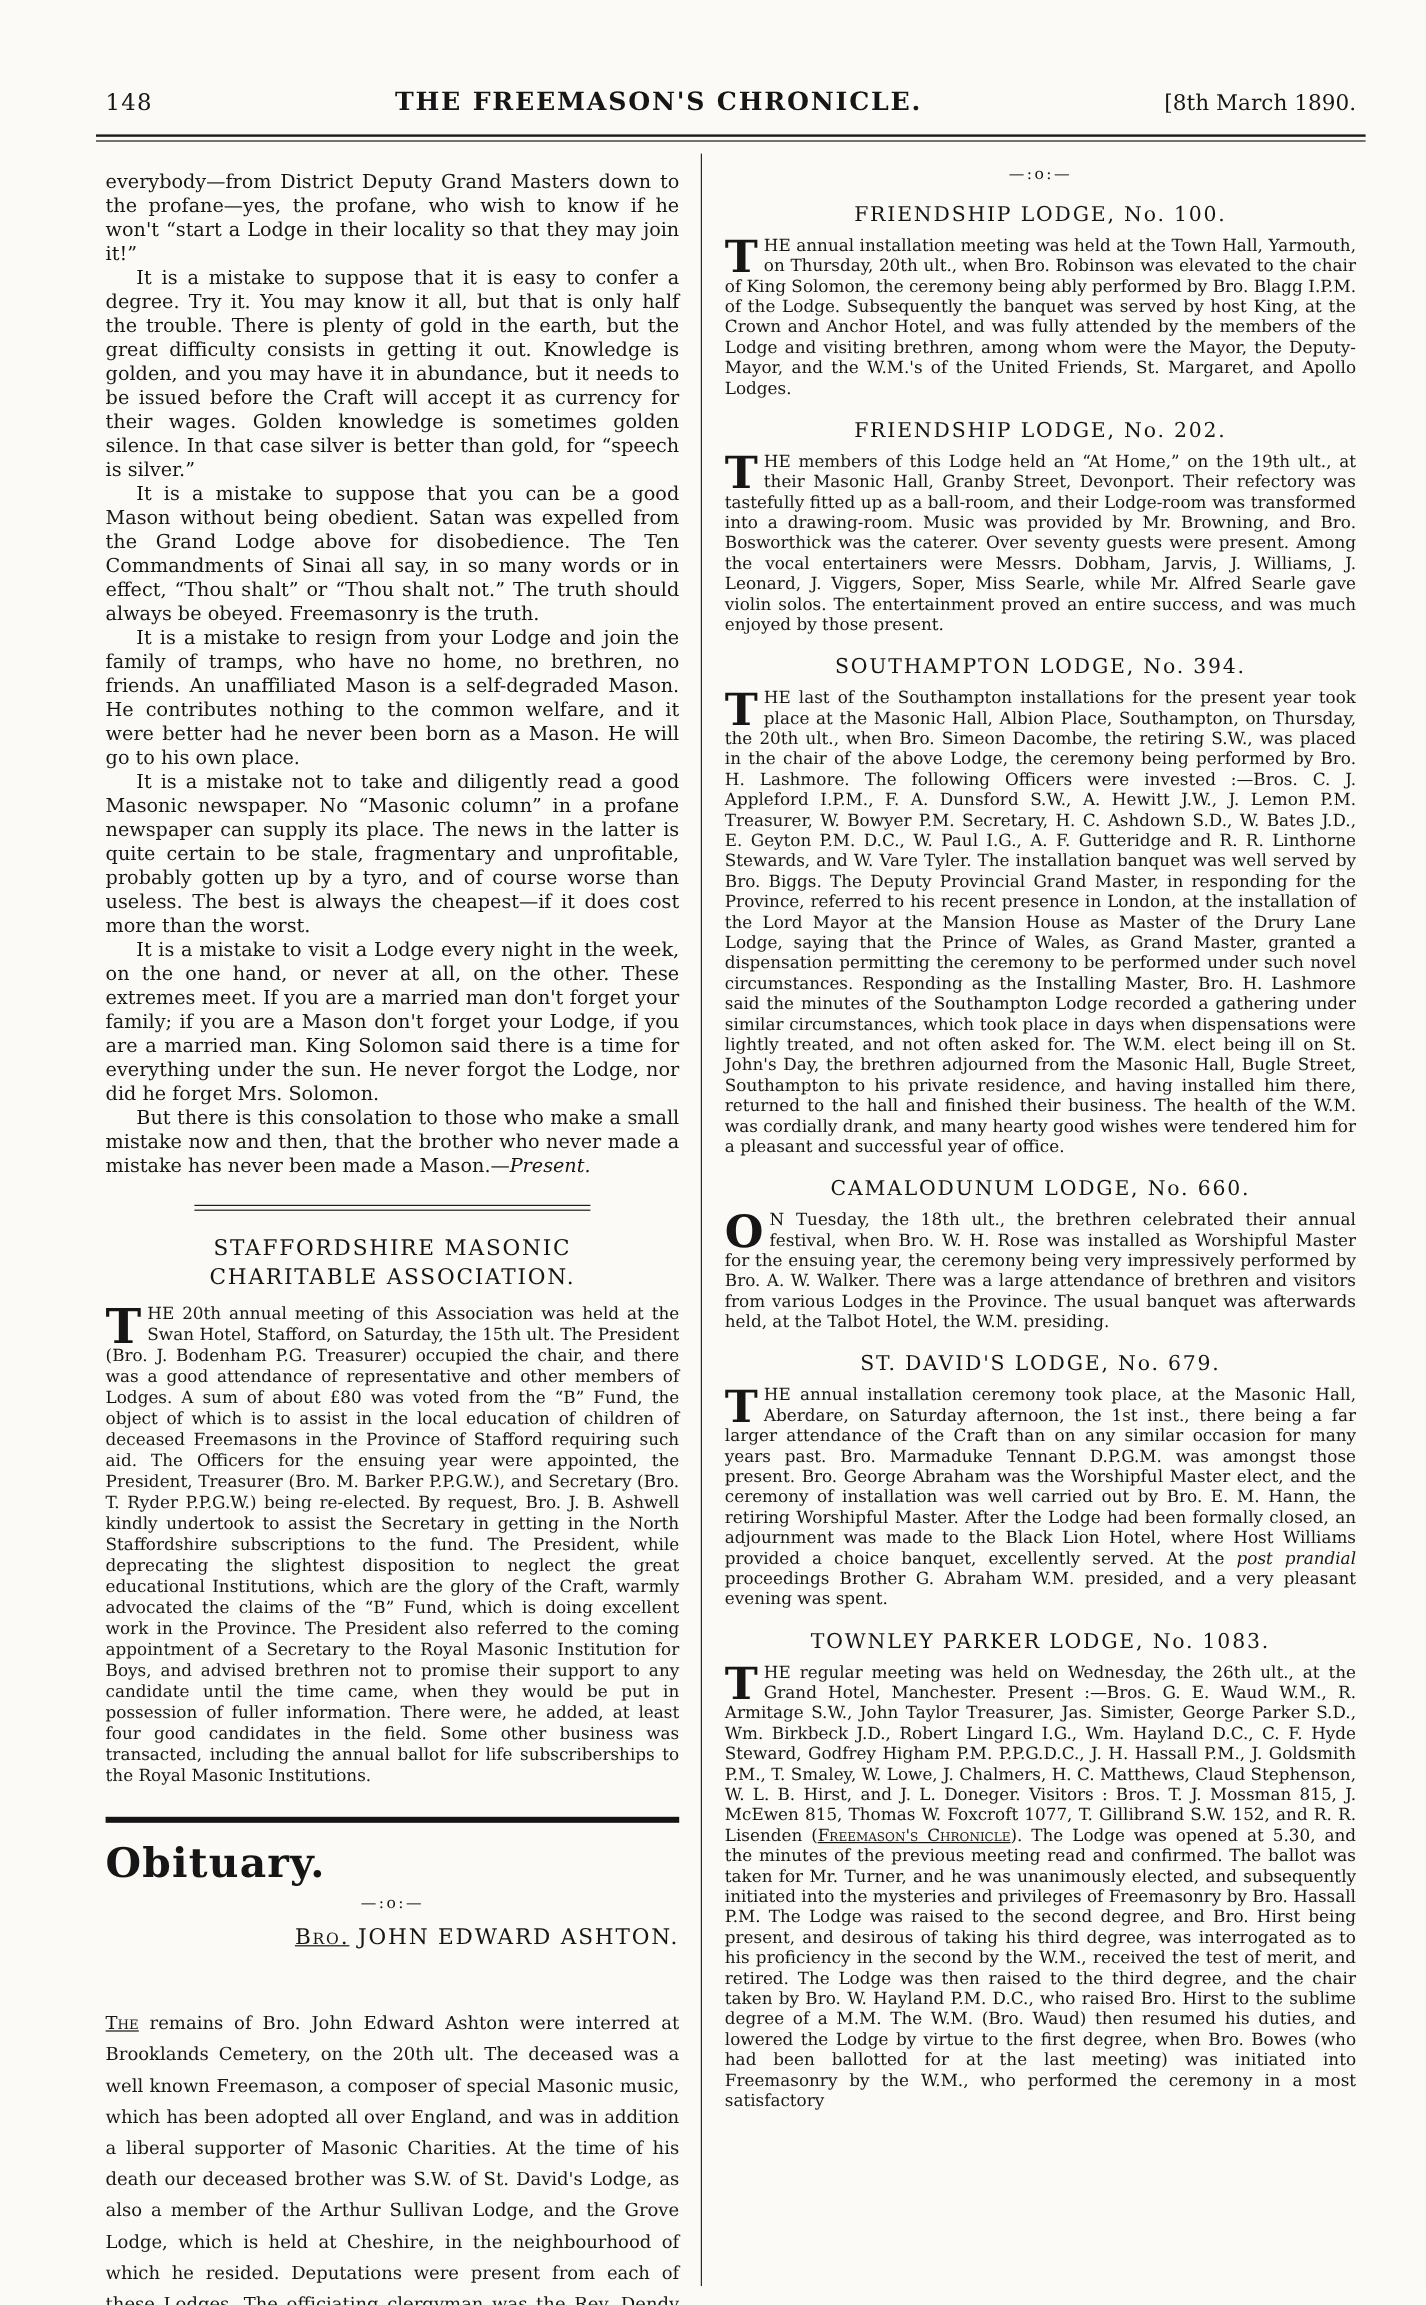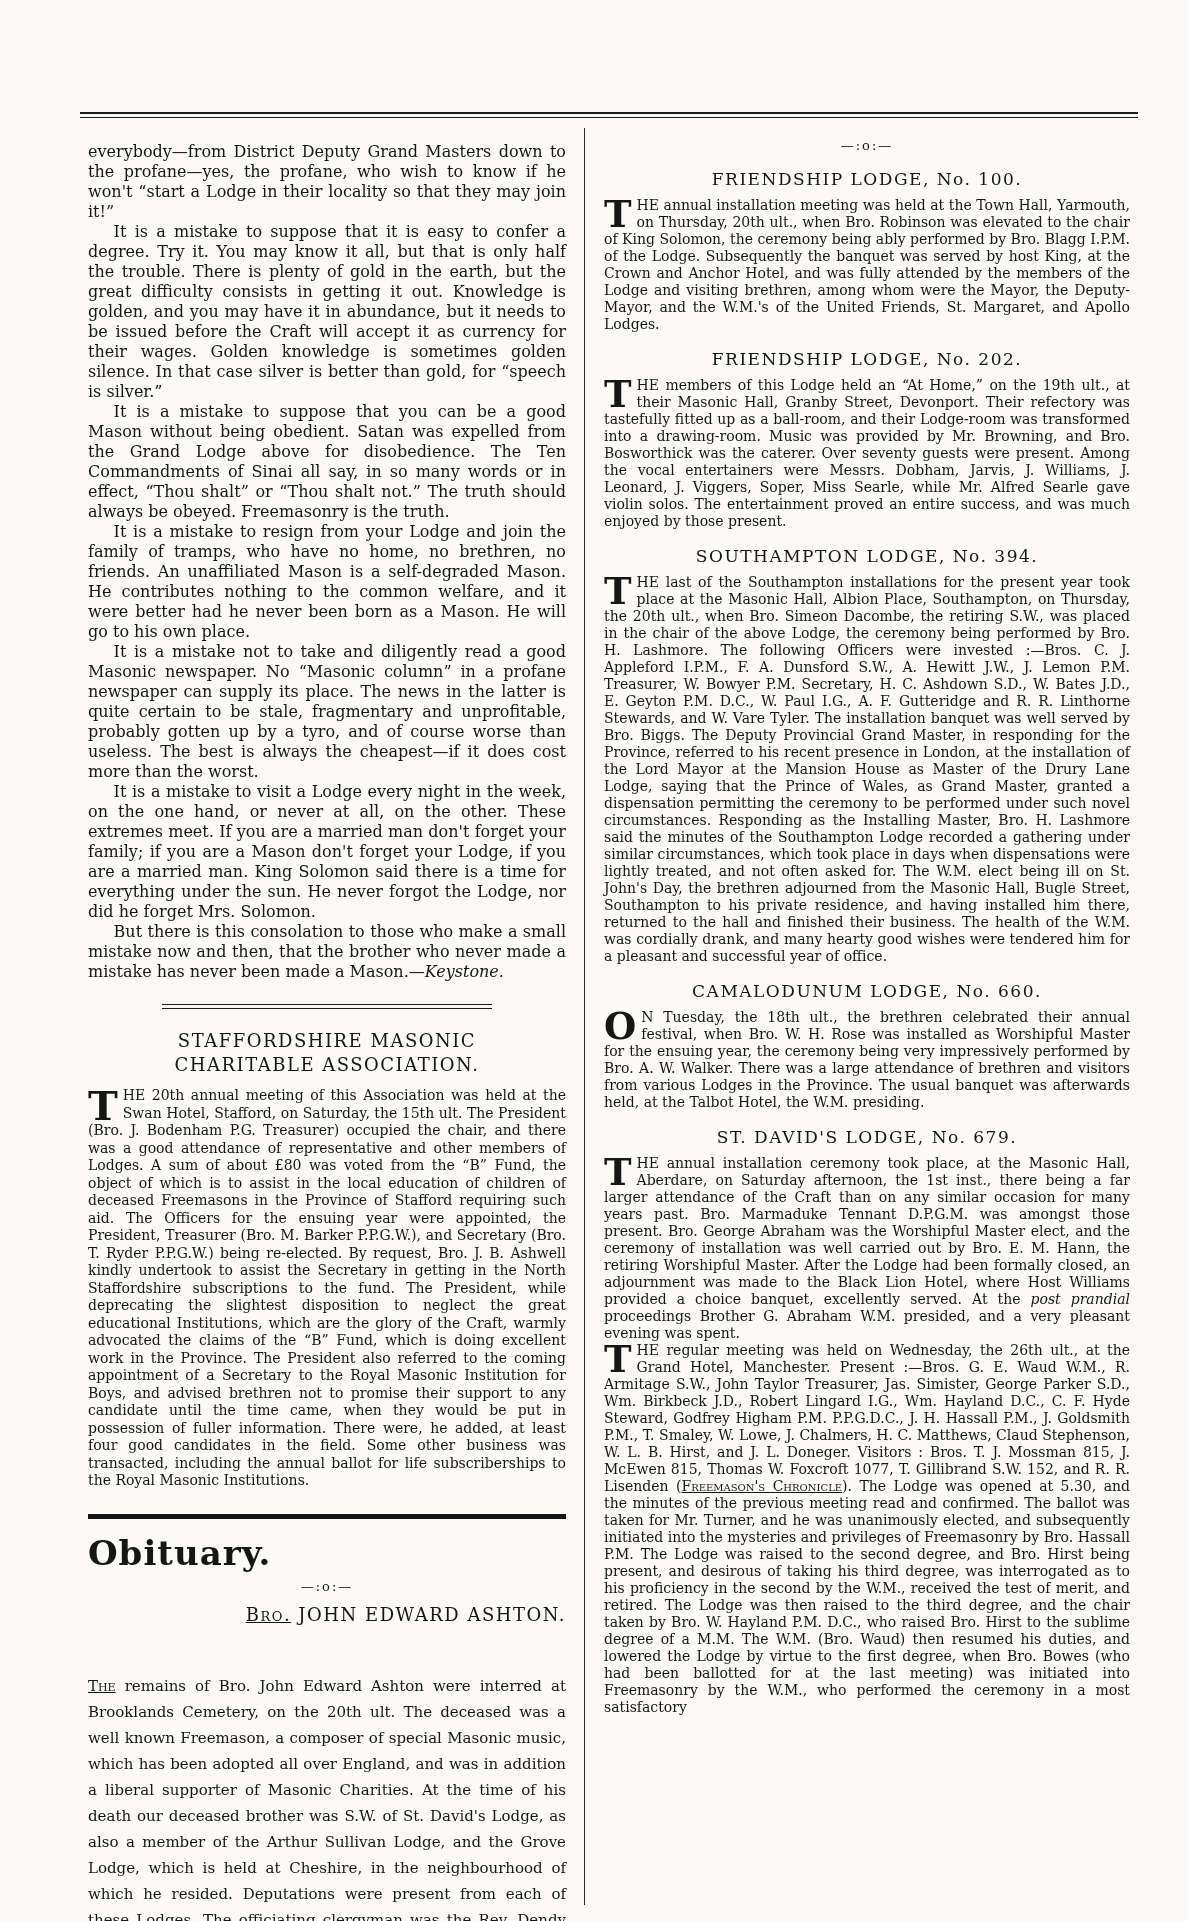--- a/index.html
+++ b/index.html
@@ -114,34 +114,39 @@
     font-weight:bold;
   }
   .article .dropcap,.staff .dropcap{font-size:40px;line-height:33px;}
   em{font-style:italic;}
 </style>
 </head>
 <body>
 
 <div class="page">
 
+  <div class="header">
+    <span class="page-number">148</span>
+    <span class="masthead">THE FREEMASON'S CHRONICLE.</span>
+    <span class="issue-date">[8th March 1890.</span>
+  </div>
   <div class="header-rule"></div>
 
   <div class="columns">
 
     <div class="col-left">
 
       <div class="article">
         <p class="no-indent">everybody—from District Deputy Grand Masters down to the profane—yes, the profane, who wish to know if he won't “start a Lodge in their locality so that they may join it!”</p>
         <p>It is a mistake to suppose that it is easy to confer a degree. Try it. You may know it all, but that is only half the trouble. There is plenty of gold in the earth, but the great difficulty consists in getting it out. Knowledge is golden, and you may have it in abundance, but it needs to be issued before the Craft will accept it as currency for their wages. Golden knowledge is sometimes golden silence. In that case silver is better than gold, for “speech is silver.”</p>
         <p>It is a mistake to suppose that you can be a good Mason without being obedient. Satan was expelled from the Grand Lodge above for disobedience. The Ten Commandments of Sinai all say, in so many words or in effect, “Thou shalt” or “Thou shalt not.” The truth should always be obeyed. Freemasonry is the truth.</p>
         <p>It is a mistake to resign from your Lodge and join the family of tramps, who have no home, no brethren, no friends. An unaffiliated Mason is a self-degraded Mason. He contributes nothing to the common welfare, and it were better had he never been born as a Mason. He will go to his own place.</p>
         <p>It is a mistake not to take and diligently read a good Masonic newspaper. No “Masonic column” in a profane newspaper can supply its place. The news in the latter is quite certain to be stale, fragmentary and unprofitable, probably gotten up by a tyro, and of course worse than useless. The best is always the cheapest—if it does cost more than the worst.</p>
         <p>It is a mistake to visit a Lodge every night in the week, on the one hand, or never at all, on the other. These extremes meet. If you are a married man don't forget your family; if you are a Mason don't forget your Lodge, if you are a married man. King Solomon said there is a time for everything under the sun. He never forgot the Lodge, nor did he forget Mrs. Solomon.</p>
-        <p><span>But there is this consolation to those who make a small mistake now and then, that the brother who never made a mistake has never been made a Mason.—</span><em class="attribution">Keystone.</em></p>
+        <p><span>But there is this consolation to those who make a small mistake now and then, that the brother who never made a mistake has never been made a Mason.—</span><em class="attribution">Present.</em></p>
       </div>
 
       <div class="double-rule"></div>
 
       <div class="staff">
         <h2 class="section-heading">STAFFORDSHIRE MASONIC CHARITABLE ASSOCIATION.</h2>
         <p class="staff-body"><span class="dropcap">T</span><span>HE 20th annual meeting of this Association was held at the Swan Hotel, Stafford, on Saturday, the 15th ult. The President (Bro. J. Bodenham P.G. Treasurer) occupied the chair, and there was a good attendance of representative and other members of Lodges. A sum of about £80 was voted from the “B” Fund, the object of which is to assist in the local education of children of deceased Freemasons in the Province of Stafford requiring such aid. The Officers for the ensuing year were appointed, the President, Treasurer (Bro. M. Barker P.P.G.W.), and Secretary (Bro. T. Ryder P.P.G.W.) being re-elected. By request, Bro. J. B. Ashwell kindly undertook to assist the Secretary in getting in the North Staffordshire subscriptions to the fund. The President, while deprecating the slightest disposition to neglect the great educational Institutions, which are the glory of the Craft, warmly advocated the claims of the “B” Fund, which is doing excellent work in the Province. The President also referred to the coming appointment of a Secretary to the Royal Masonic Institution for Boys, and advised brethren not to promise their support to any candidate until the time came, when they would be put in possession of fuller information. There were, he added, at least four good candidates in the field. Some other business was transacted, including the annual ballot for life subscriberships to the Royal Masonic Institutions.</span></p>
       </div>
 
       <div class="thick-rule"></div>
@@ -178,18 +183,19 @@
         <h3 class="lodge-heading">CAMALODUNUM LODGE, No. 660.</h3>
         <p class="notice-body"><span class="dropcap">O</span><span>N Tuesday, the 18th ult., the brethren celebrated their annual festival, when Bro. W. H. Rose was installed as Worshipful Master for the ensuing year, the ceremony being very impressively performed by Bro. A. W. Walker. There was a large attendance of brethren and visitors from various Lodges in the Province. The usual banquet was afterwards held, at the Talbot Hotel, the W.M. presiding.</span><em></em><span class="sc"></span><span></span></p>
       </div>
 
       <div class="notice-section">
         <h3 class="lodge-heading">ST. DAVID'S LODGE, No. 679.</h3>
         <p class="notice-body"><span class="dropcap">T</span><span>HE annual installation ceremony took place, at the Masonic Hall, Aberdare, on Saturday afternoon, the 1st inst., there being a far larger attendance of the Craft than on any similar occasion for many years past. Bro. Marmaduke Tennant D.P.G.M. was amongst those present. Bro. George Abraham was the Worshipful Master elect, and the ceremony of installation was well carried out by Bro. E. M. Hann, the retiring Worshipful Master. After the Lodge had been formally closed, an adjournment was made to the Black Lion Hotel, where Host Williams provided a choice banquet, excellently served. At the </span><em>post prandial</em><span class="sc"></span><span> proceedings Brother G. Abraham W.M. presided, and a very pleasant evening was spent.</span></p>
       </div>
 
       <div class="notice-section">
+        <h3 class="lodge-heading">TOWNLEY PARKER LODGE, No. 1083.</h3>
         <p class="notice-body"><span class="dropcap">T</span><span>HE regular meeting was held on Wednesday, the 26th ult., at the Grand Hotel, Manchester. Present :—Bros. G. E. Waud W.M., R. Armitage S.W., John Taylor Treasurer, Jas. Simister, George Parker S.D., Wm. Birkbeck J.D., Robert Lingard I.G., Wm. Hayland D.C., C. F. Hyde Steward, Godfrey Higham P.M. P.P.G.D.C., J. H. Hassall P.M., J. Goldsmith P.M., T. Smaley, W. Lowe, J. Chalmers, H. C. Matthews, Claud Stephenson, W. L. B. Hirst, and J. L. Doneger. Visitors : Bros. T. J. Mossman 815, J. McEwen 815, Thomas W. Foxcroft 1077, T. Gillibrand S.W. 152, and R. R. Lisenden (</span><em></em><span class="sc">Freemason's Chronicle</span><span>). The Lodge was opened at 5.30, and the minutes of the previous meeting read and confirmed. The ballot was taken for Mr. Turner, and he was unanimously elected, and subsequently initiated into the mysteries and privileges of Freemasonry by Bro. Hassall P.M. The Lodge was raised to the second degree, and Bro. Hirst being present, and desirous of taking his third degree, was interrogated as to his proficiency in the second by the W.M., received the test of merit, and retired. The Lodge was then raised to the third degree, and the chair taken by Bro. W. Hayland P.M. D.C., who raised Bro. Hirst to the sublime degree of a M.M. The W.M. (Bro. Waud) then resumed his duties, and lowered the Lodge by virtue to the first degree, when Bro. Bowes (who had been ballotted for at the last meeting) was initiated into Freemasonry by the W.M., who performed the ceremony in a most satisfactory</span></p>
       </div>
 
     </div>
   </div>
 </div>
 
 </body></html>

